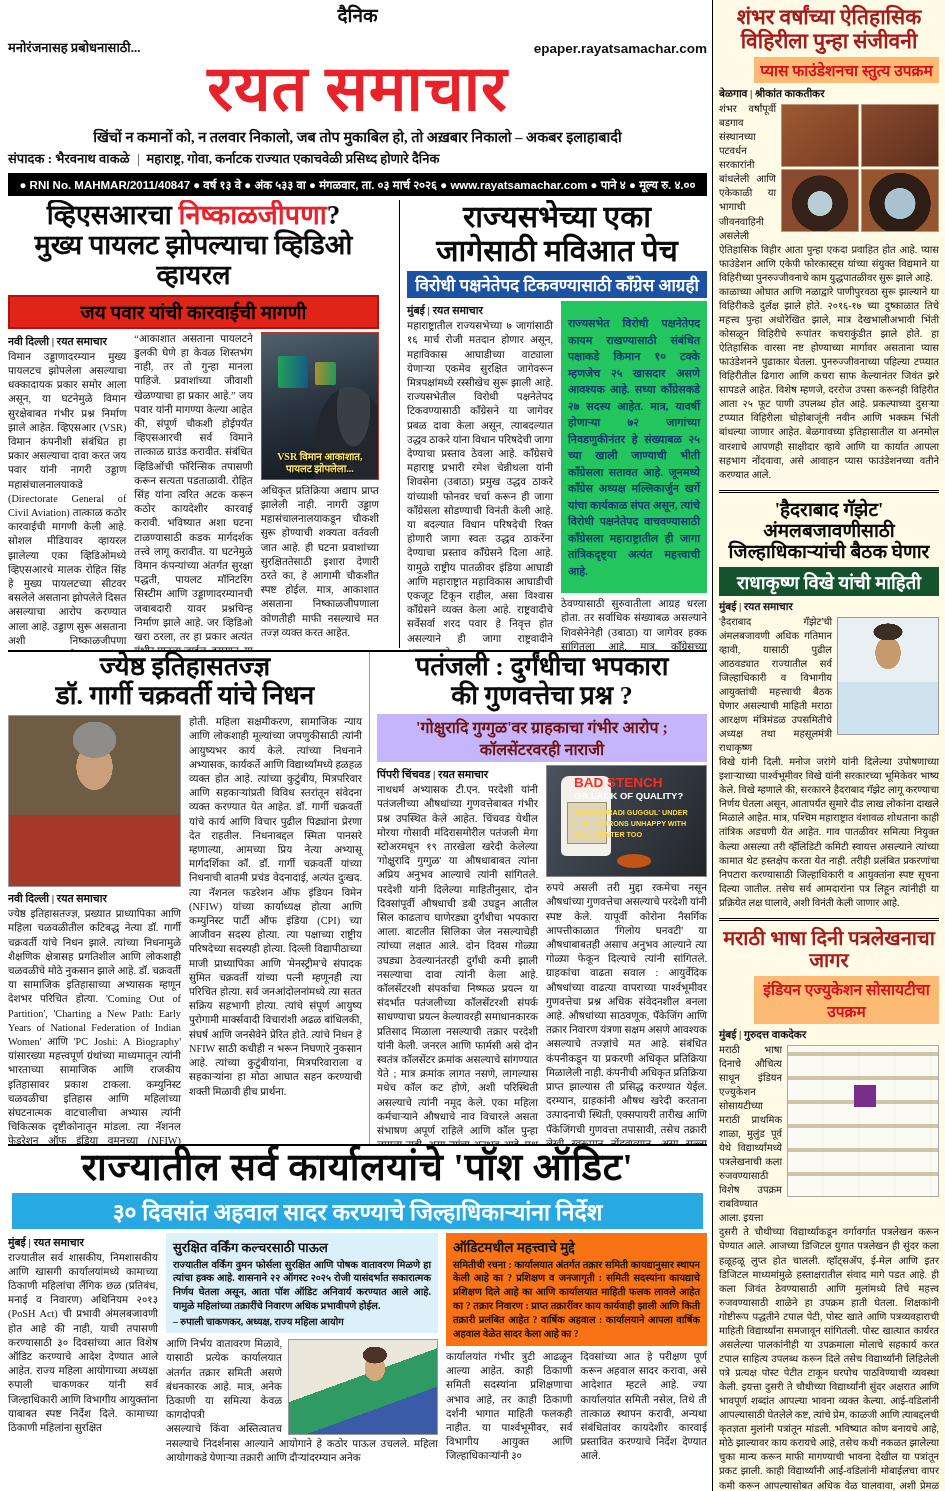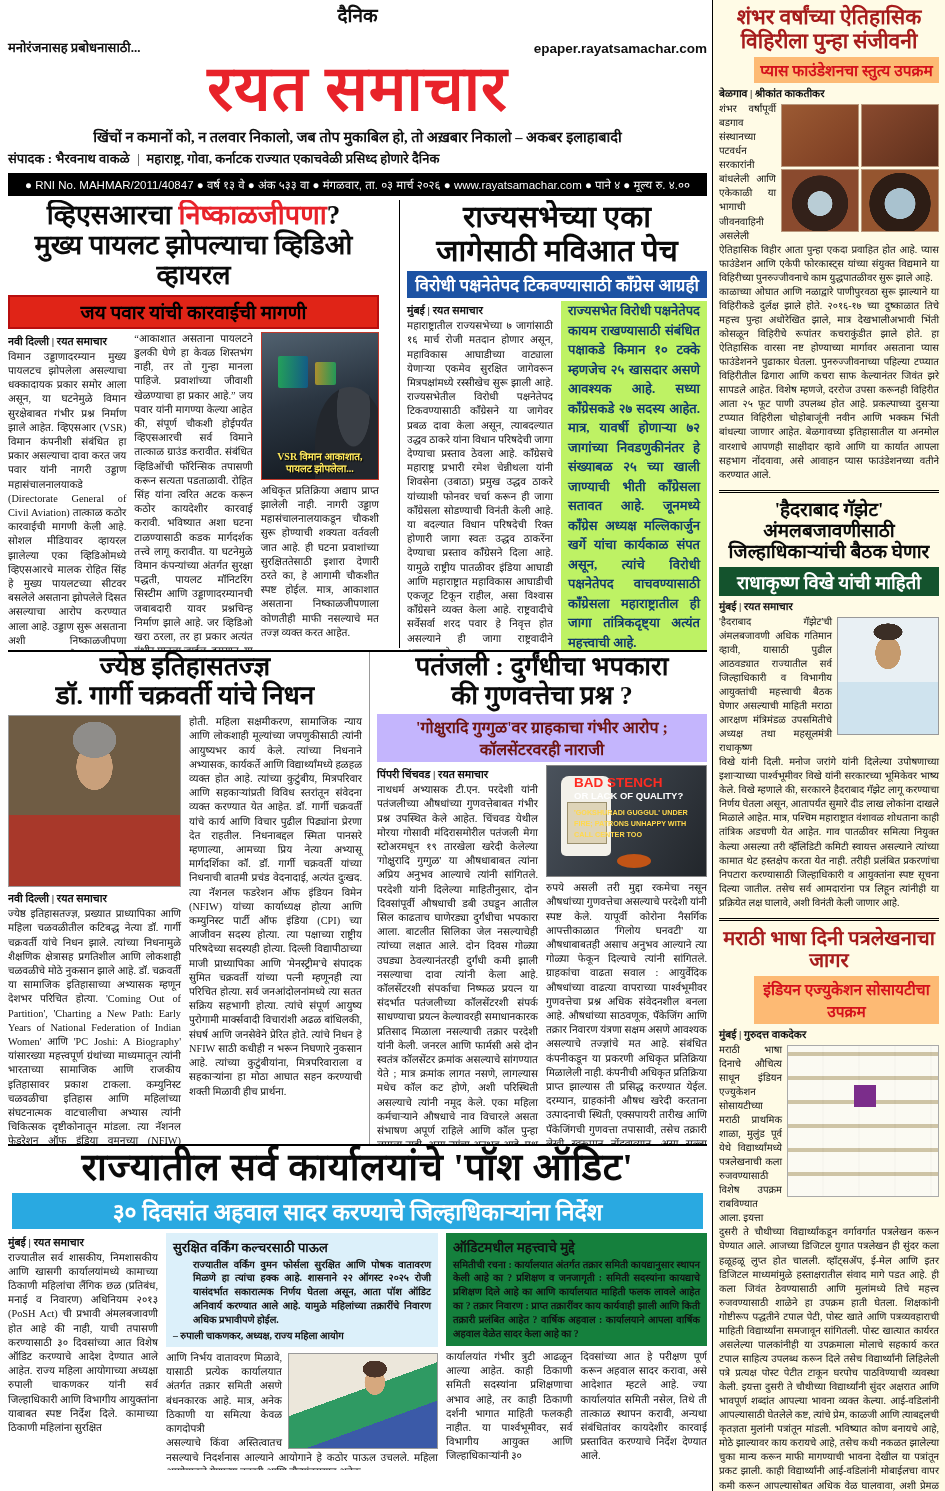--- a/index.html
+++ b/index.html
@@ -11,21 +11,21 @@
   
   .masthead{position:relative;height:168px;}
   .mast-top{display:grid;grid-template-columns:1fr auto 1fr;align-items:end;height:56px;}
   .slogan{font-weight:bold;font-size:13px;padding-bottom:2px;}
   .daily{font-weight:bold;font-size:19px;align-self:start;text-align:center;}
   .epaper{font-weight:bold;font-size:13.5px;text-align:right;font-family:"Liberation Sans",sans-serif;padding-bottom:2px;}
   .title{margin:0;text-align:center;color:#e8222a;font-size:63px;line-height:1.0;font-weight:800;letter-spacing:1px;}
   .tagline{text-align:center;font-weight:bold;font-size:14.5px;margin-top:5px;}
   .editor-line{text-align:left;font-weight:bold;font-size:13px;margin-top:3px;}
   .vbar{display:inline-block;width:1px;height:12px;background:#777;margin:0 8px;vertical-align:middle;}
-  .info-bar{background:#000;color:#fff;font-weight:normal;font-size:11.5px;text-align:center;
+  .info-bar{background:#000;color:#fff;font-weight:bold;font-size:11.5px;text-align:center;
             padding:4px 2px;margin:3px 0 4px 0;font-family:"Liberation Sans",sans-serif;}
   
   .row{display:flex;}
   .row-top{height:448px;overflow:hidden;border-bottom:2px solid #000;padding-bottom:2px;}
   .row-mid{height:492px;overflow:hidden;border-bottom:2px solid #000;}
   .posh-sec{height:324px;overflow:hidden;}
   .hl{margin:0;text-align:center;font-weight:800;line-height:1.12;color:#0b0b0b;}
   .red{color:#e8222a;}
   .banner{text-align:center;font-weight:800;padding:2px 3px;margin:4px 0 3px 0;}
   .red-banner{background:#e02417;color:#000000;font-size:19px;border:2px solid #b80f0f;}
@@ -47,22 +47,22 @@
            background:linear-gradient(165deg,#51616f 0%,#2b3642 45%,#10151b 100%);}
   .cockpit .scr1{position:absolute;left:14%;top:16%;width:26%;height:22%;
                  background:linear-gradient(90deg,#1fae5a,#0c5f8f);opacity:.85;border-radius:2px;}
   .cockpit .scr2{position:absolute;left:46%;top:20%;width:18%;height:16%;
                  background:linear-gradient(90deg,#c9a227,#1fae5a);opacity:.8;border-radius:2px;}
   .cockpit .pilot{position:absolute;right:-6%;bottom:-12%;width:60%;height:75%;
                  background:radial-gradient(ellipse at 55% 20%,#3a3f46 0 30%,#23272d 31% 100%);border-radius:50% 50% 0 0;}
   .cockpit-cap{position:absolute;left:2px;right:2px;bottom:3px;text-align:center;color:#ffe95c;
                font-weight:800;font-size:10px;line-height:1.25;text-shadow:1px 1px 1px #000;}
   
-  .infobox{background:#bef264;color:#123a6d;font-weight:600;font-size:13px;line-height:1.5;
-           padding:0 7px;text-align:justify;margin-bottom:4px;}
+  .infobox{background:#22c55e;color:#123a6d;font-weight:600;font-size:11px;line-height:1.5;
+           padding:14px 7px;text-align:justify;margin-bottom:4px;}
   
   .gargi{width:362px;border-right:1px solid #999;padding-right:7px;box-sizing:border-box;}
   .pat{flex:1;padding-left:7px;min-width:0;}
   .hl-26{font-size:26px;}
   .gargi-photo{height:170px;border:1px solid #999;margin-bottom:3px;
     background:
       radial-gradient(ellipse 36px 30px at 50% 14%,#8f8d8a 0 60%,transparent 61%),
       radial-gradient(ellipse 30px 38px at 50% 30%,#c9a07b 0 60%,transparent 61%),
       linear-gradient(180deg,#6f5c44 0 58%,#a8382a 58% 100%);}
   
@@ -79,23 +79,23 @@
   .pat-img-text .l2{color:#fff;font-weight:700;font-size:9.5px;}
   .pat-img-text .l3{color:#ffd84d;font-weight:700;font-size:7.2px;line-height:1.5;margin-top:7px;}
   
   .hl-posh{font-size:38px;letter-spacing:.5px;}
   .posh-body{display:flex;gap:8px;margin-top:2px;}
   .posh-c1{width:150px;flex:none;}
   .posh-cm{width:272px;flex:none;}
   .posh-cr{flex:1;min-width:0;}
   .quotebox{background:#dcf0fa;padding:5px 7px;margin-bottom:4px;}
   .quotebox .qb-title{font-weight:800;font-size:13px;margin-bottom:2px;}
-  .quotebox .qb-text{font-size:9.8px;font-weight:600;line-height:1.42;text-align:justify;margin-left:20px;}
+  .quotebox .qb-text{font-size:9.8px;font-weight:600;line-height:1.42;text-align:justify;}
   .quotebox .qb-attr{font-size:9.8px;font-weight:700;margin-top:2px;}
-  .graybox{background:#15803d;padding:5px 7px;margin-bottom:4px;}
+  .graybox{background:#f97316;padding:5px 7px;margin-bottom:4px;}
   .graybox .gb-title{font-weight:800;font-size:13.5px;margin-bottom:2px;}
   .graybox .gb-text{font-size:9.8px;font-weight:600;line-height:1.42;text-align:justify;}
   .chak-photo{float:right;width:148px;height:94px;margin:2px 0 0 6px;border:1px solid #999;
     background:
       radial-gradient(ellipse 20px 14px at 58% 16%,#4a3328 0 60%,transparent 61%),
       radial-gradient(ellipse 17px 21px at 58% 30%,#d6a87e 0 60%,transparent 61%),
       linear-gradient(160deg,#ece7db 0 42%,#2f9a63 42% 68%,#3b5aa8 68% 100%);}
   
   .sb-art{padding:2px 0 6px 0;}
   .sb-sep{border-top:3px double #000;margin:2px 0 4px 0;}

